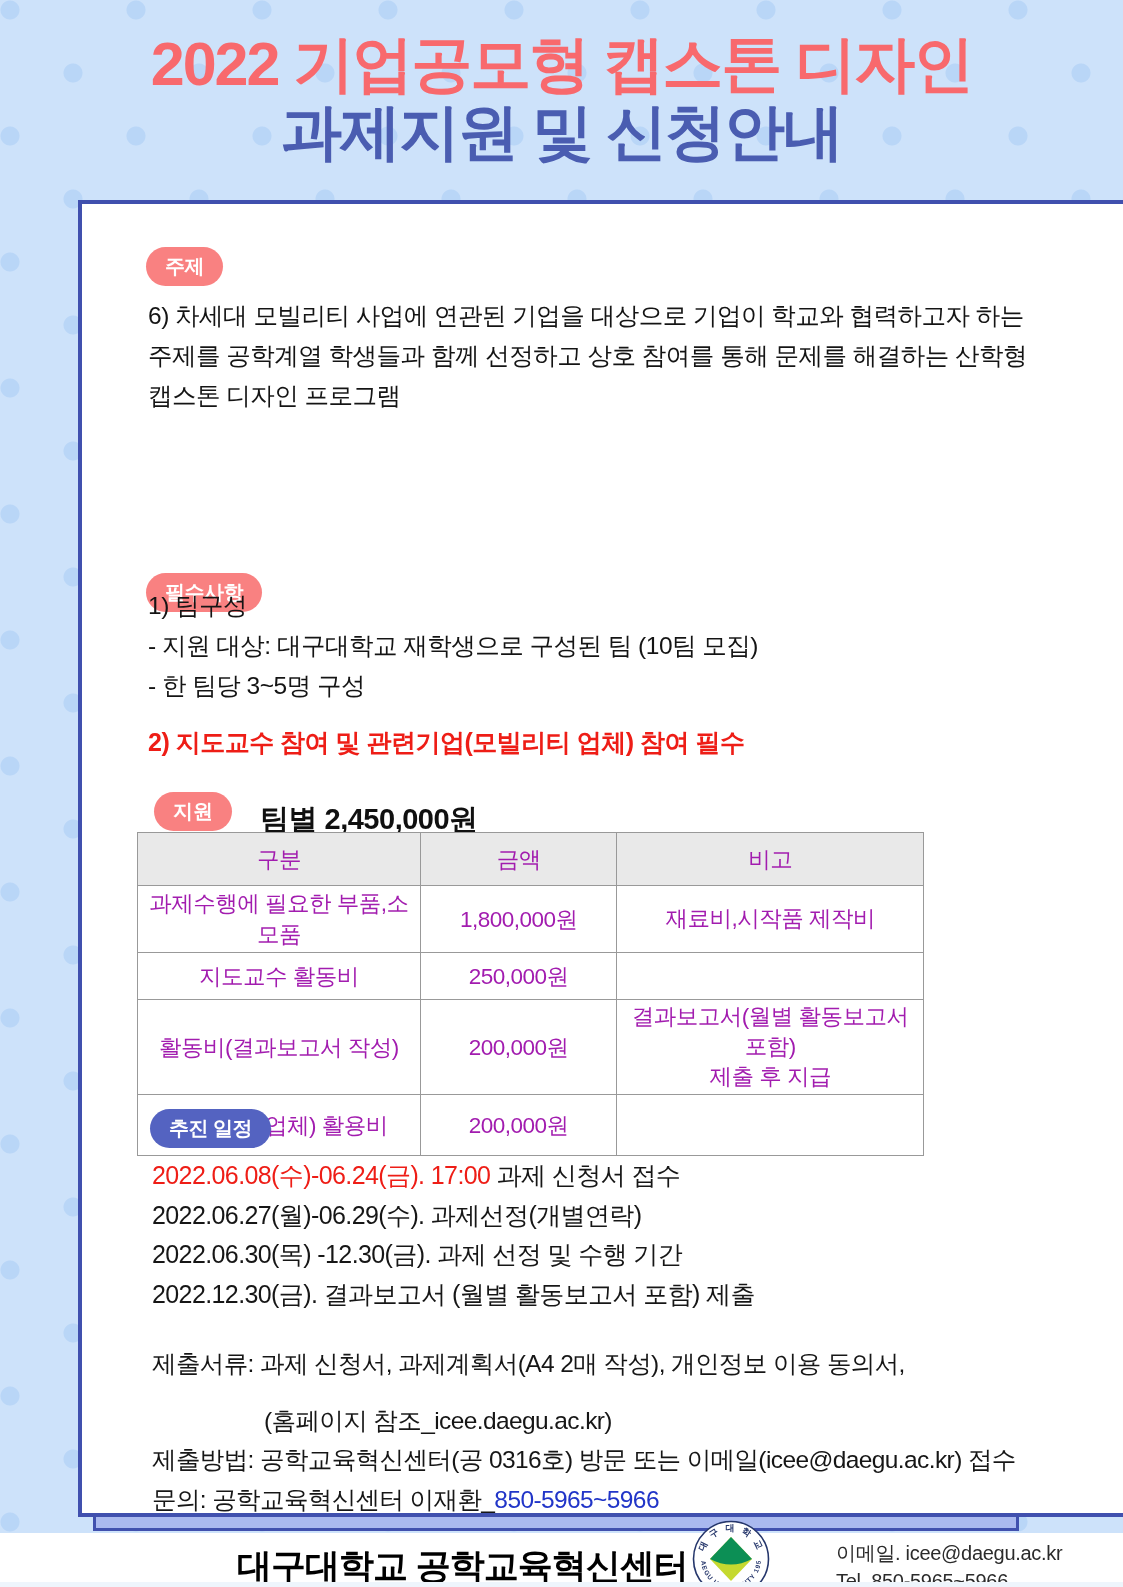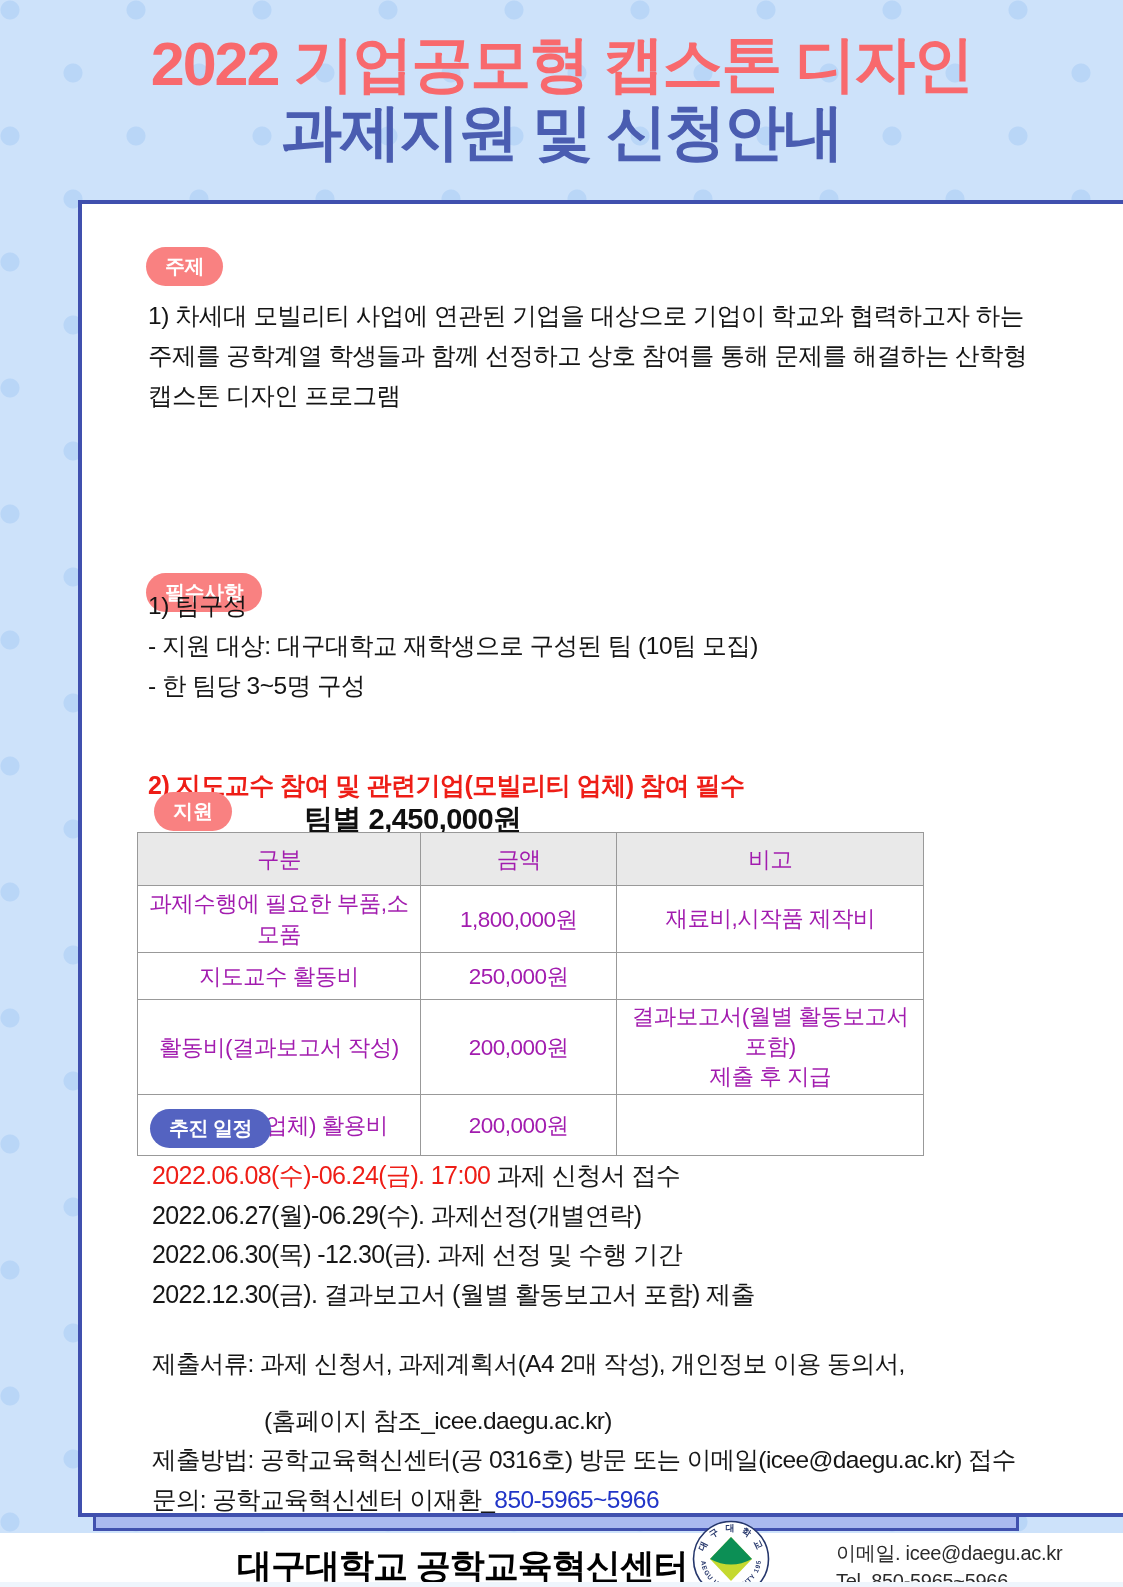--- a/index.html
+++ b/index.html
@@ -24,23 +24,23 @@
     background:#ffffff;border:4px solid #4050ae;box-sizing:border-box;z-index:2;}
 
   .badge{position:absolute;display:inline-flex;align-items:center;justify-content:center;
     color:#fff;border-radius:21px;font-size:20px;font-weight:600;padding:0 19px;height:39px;
     letter-spacing:-0.5px;white-space:nowrap;}
   .badge.coral{background:#f98181;}
   .badge.blue{background:#5463c1;}
 
   .body-text{position:absolute;font-size:24.5px;line-height:40px;color:#141414;
     white-space:pre-line;letter-spacing:-0.5px;font-weight:500;}
-  .alert-red{color:#ee1d16;font-weight:600;font-size:25px;margin-top:43px;}
+  .alert-red{color:#ee1d16;font-weight:600;font-size:25px;}
 
-  .support-row{position:absolute;left:72px;top:578px;display:flex;align-items:center;gap:44px;}
+  .support-row{position:absolute;left:72px;top:578px;display:flex;align-items:center;}
   .support-row .badge-inline{position:static;display:inline-flex;align-items:center;justify-content:center;
     color:#fff;border-radius:21px;font-size:20px;font-weight:600;padding:0 19px;height:39px;background:#f98181;}
   .amount{margin-left:28px;font-size:29px;font-weight:600;color:#101010;letter-spacing:-0.5px;margin-top:18px;}
 
   table.support{position:absolute;left:55px;top:628px;width:787px;border-collapse:collapse;
     font-size:22.5px;color:#a21caf;text-align:center;letter-spacing:-0.5px;}
   table.support th, table.support td{border:1px solid #999;padding:2px 6px;font-weight:400;}
   table.support th{background:#e9e9e9;height:48px;}
   table.support .c1{width:36%;}
   table.support .c2{width:25%;}
@@ -75,21 +75,21 @@
   <div class="title">
     <div class="t1">2022 기업공모형 캡스톤 디자인</div>
     <div class="t2">과제지원 및 신청안내</div>
   </div>
 
   <div class="card-back"></div>
 
   <div class="card">
 
     <span class="badge coral" style="left:64px;top:43px;">주제</span>
-    <div class="body-text" style="left:66px;top:92px;">1) 차세대 모빌리티 사업에 연관된 기업을 대상으로 기업이 학교와 협력하고자 하는
+    <div class="body-text" style="left:66px;top:92px;">6) 차세대 모빌리티 사업에 연관된 기업을 대상으로 기업이 학교와 협력하고자 하는
 주제를 공학계열 학생들과 함께  선정하고 상호 참여를 통해 문제를 해결하는 산학형
 캡스톤 디자인 프로그램</div>
 
     <span class="badge coral" style="left:64px;top:334px;margin-top:35px;">필수사항</span>
     <div class="body-text" style="left:66px;top:382px;">1) 팀구성
 -  지원 대상: 대구대학교 재학생으로 구성된 팀 (10팀 모집)
 -  한 팀당 3~5명 구성</div>
     <div class="body-text alert-red" style="left:66px;top:518px;">2) 지도교수 참여 및 관련기업(모빌리티 업체) 참여 필수</div>
 
     <div class="support-row">

